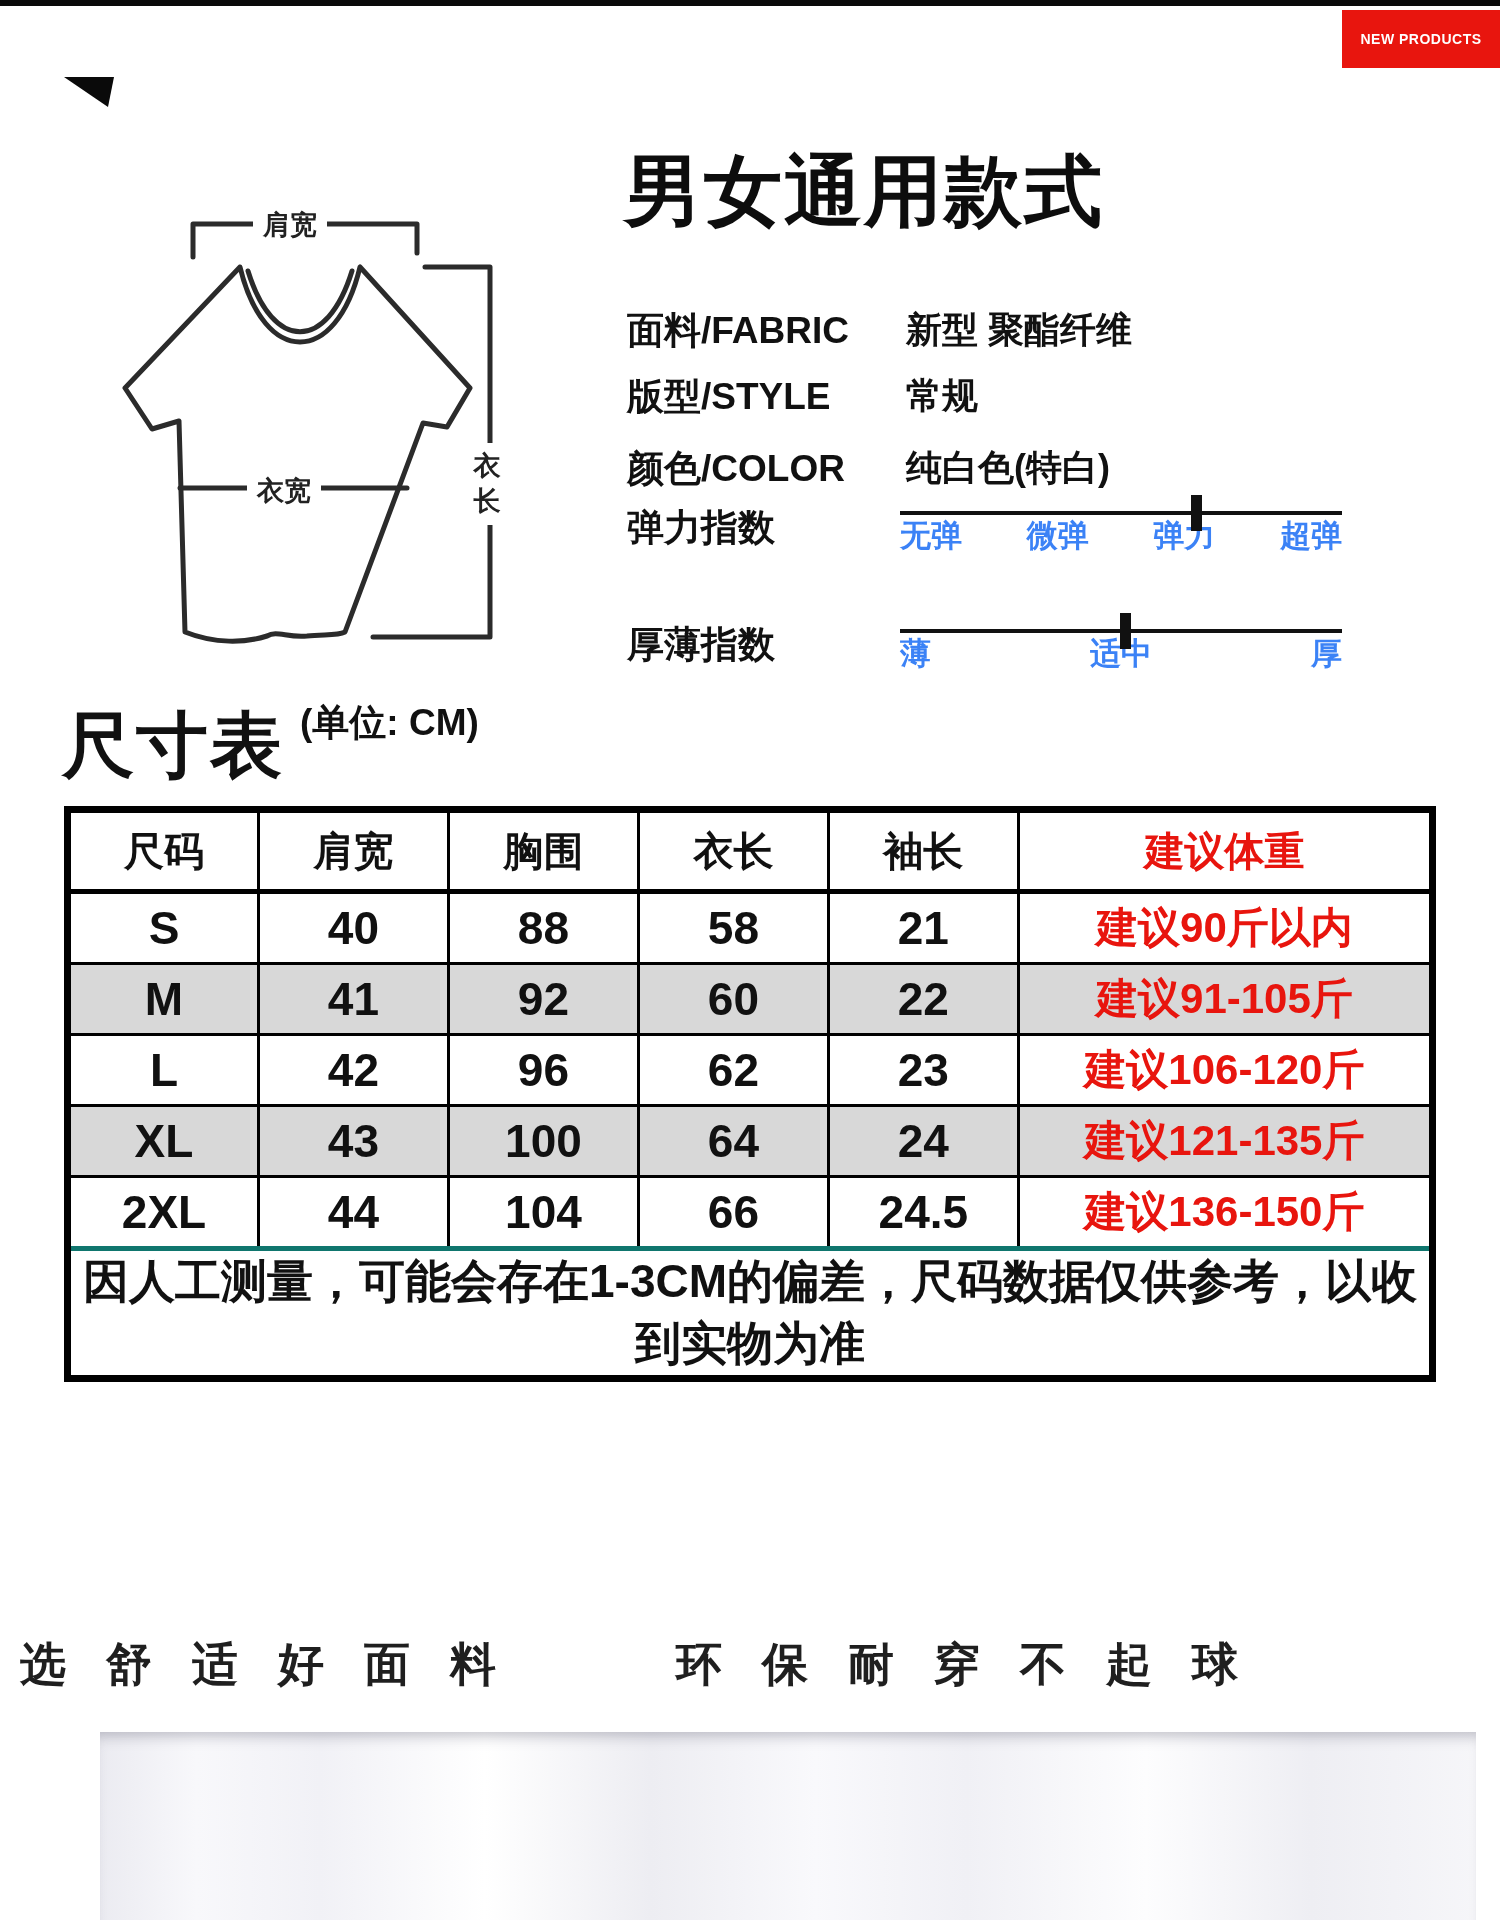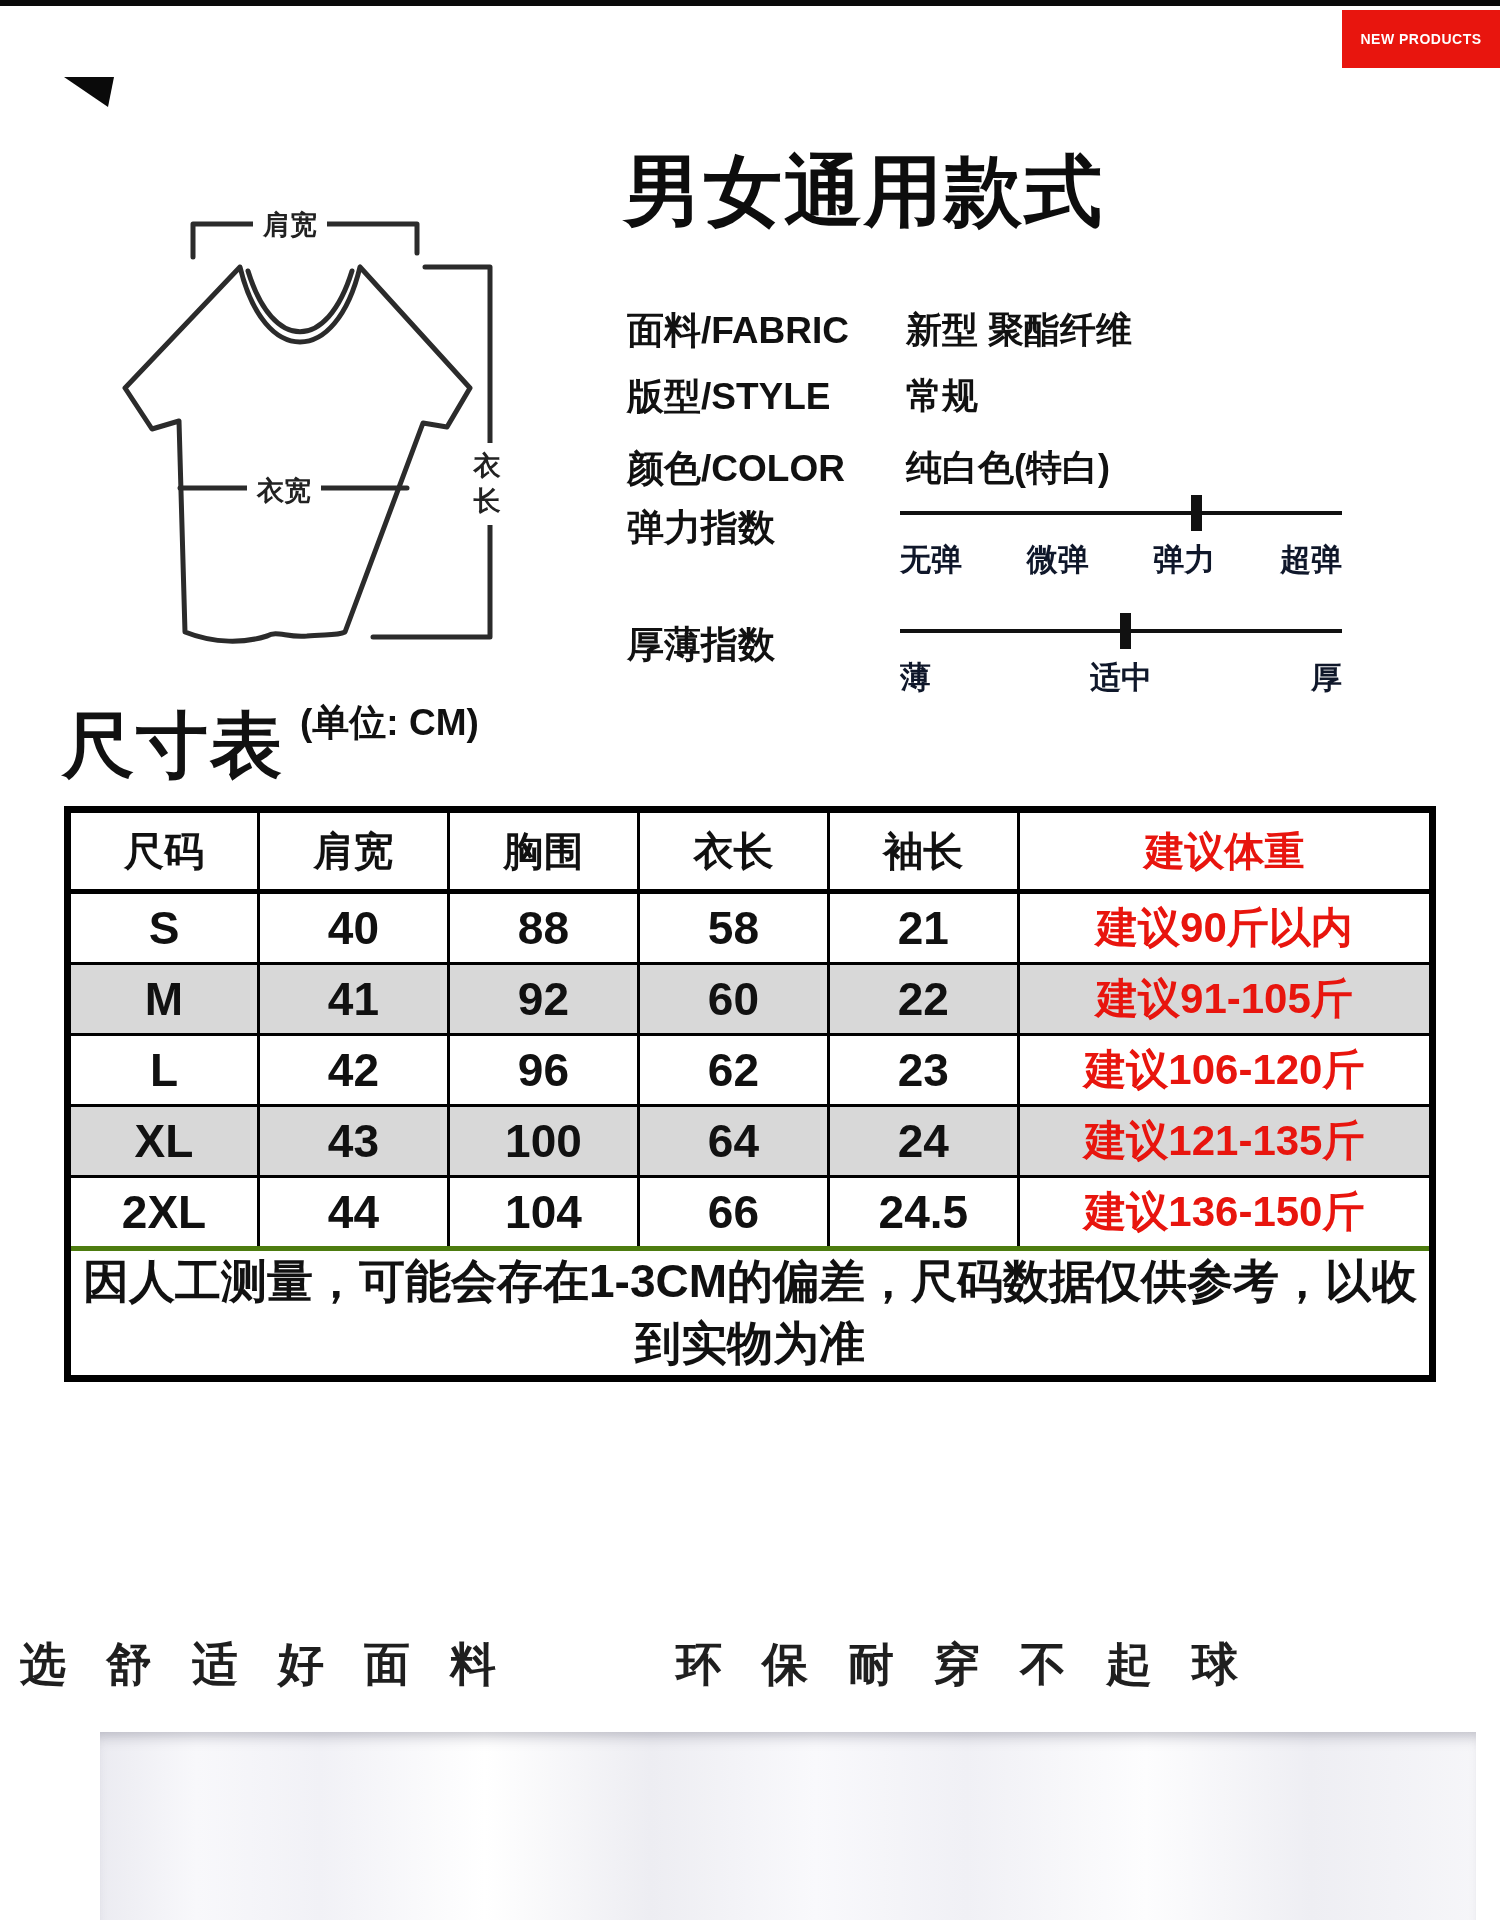--- a/index.html
+++ b/index.html
@@ -35,38 +35,38 @@
   .spec-r1{top:306px;} .spec-r2{top:372px;} .spec-r3{top:444px;}
   .spec-r4{top:503px;} .spec-r5{top:620px;}
 
   .slider{position:absolute;width:442px;}
   .slider-elastic{left:900px;top:511px;}
   .slider-thick{left:900px;top:629px;}
   .track{position:relative;height:4px;background:#111;}
   .thumb{position:absolute;top:-16px;width:11px;height:36px;background:#111;}
   .slider-elastic .thumb{left:calc(67% - 5px);}
   .slider-thick .thumb{left:calc(51% - 5px);}
-  .ticks{display:flex;justify-content:space-between;margin-top:24px;
-         font-size:31px;font-weight:600;color:#0f172a;}
+  .ticks{display:flex;justify-content:space-between;margin-top:0;
+         font-size:31px;font-weight:600;color:#3b82f6;}
 
   
   .chart-title{position:absolute;left:62px;top:698px;display:flex;align-items:flex-start;}
   .chart-title-main{font-size:72px;font-weight:800;letter-spacing:2px;}
   .chart-title-unit{font-size:37px;font-weight:700;margin-left:16px;}
 
   table.size{position:absolute;left:64px;top:806px;width:1372px;border-collapse:collapse;
              table-layout:fixed;text-align:center;border:7px solid #000;}
   table.size th,table.size td{border:3px solid #000;vertical-align:middle;padding:0;}
   table.size thead th{height:76px;font-size:40px;font-weight:800;border-bottom:5px solid #000;background:#fff;}
   table.size tbody td{height:68px;font-size:46px;font-weight:600;background:transparent;}
   table.size td.size-col{font-weight:700;}
   .redtxt{color:#e8150e !important;}
   table.size td.redtxt{font-size:42px;font-weight:700;}
   tr.alt{background:#d8d8d8;}
-  tr.noterow td{height:52px;font-size:37px;font-weight:700;border-top:5px solid #4d7c0f;background:#fff;}
+  tr.noterow td{height:52px;font-size:37px;font-weight:700;border-top:5px solid #0f766e;background:#fff;}
 
   
   .sel{position:absolute;left:50%;top:1408px;transform:translateX(-50%);
        display:flex;align-items:stretch;}
   .bracket{width:26px;}
   .bracket-l{border-left:5px solid #2b2b2b;border-top:5px solid #2b2b2b;border-bottom:5px solid #2b2b2b;}
   .bracket-r{border-right:5px solid #2b2b2b;border-top:5px solid #2b2b2b;border-bottom:5px solid #2b2b2b;}
   .sel-mid{padding:16px 44px;text-align:center;}
   .sel-title{font-size:78px;font-weight:700;letter-spacing:12px;color:#1a1a1a;white-space:nowrap;}
   .sel-sub{font-family:"DejaVu Sans Mono","Liberation Mono",monospace;font-size:29px;

